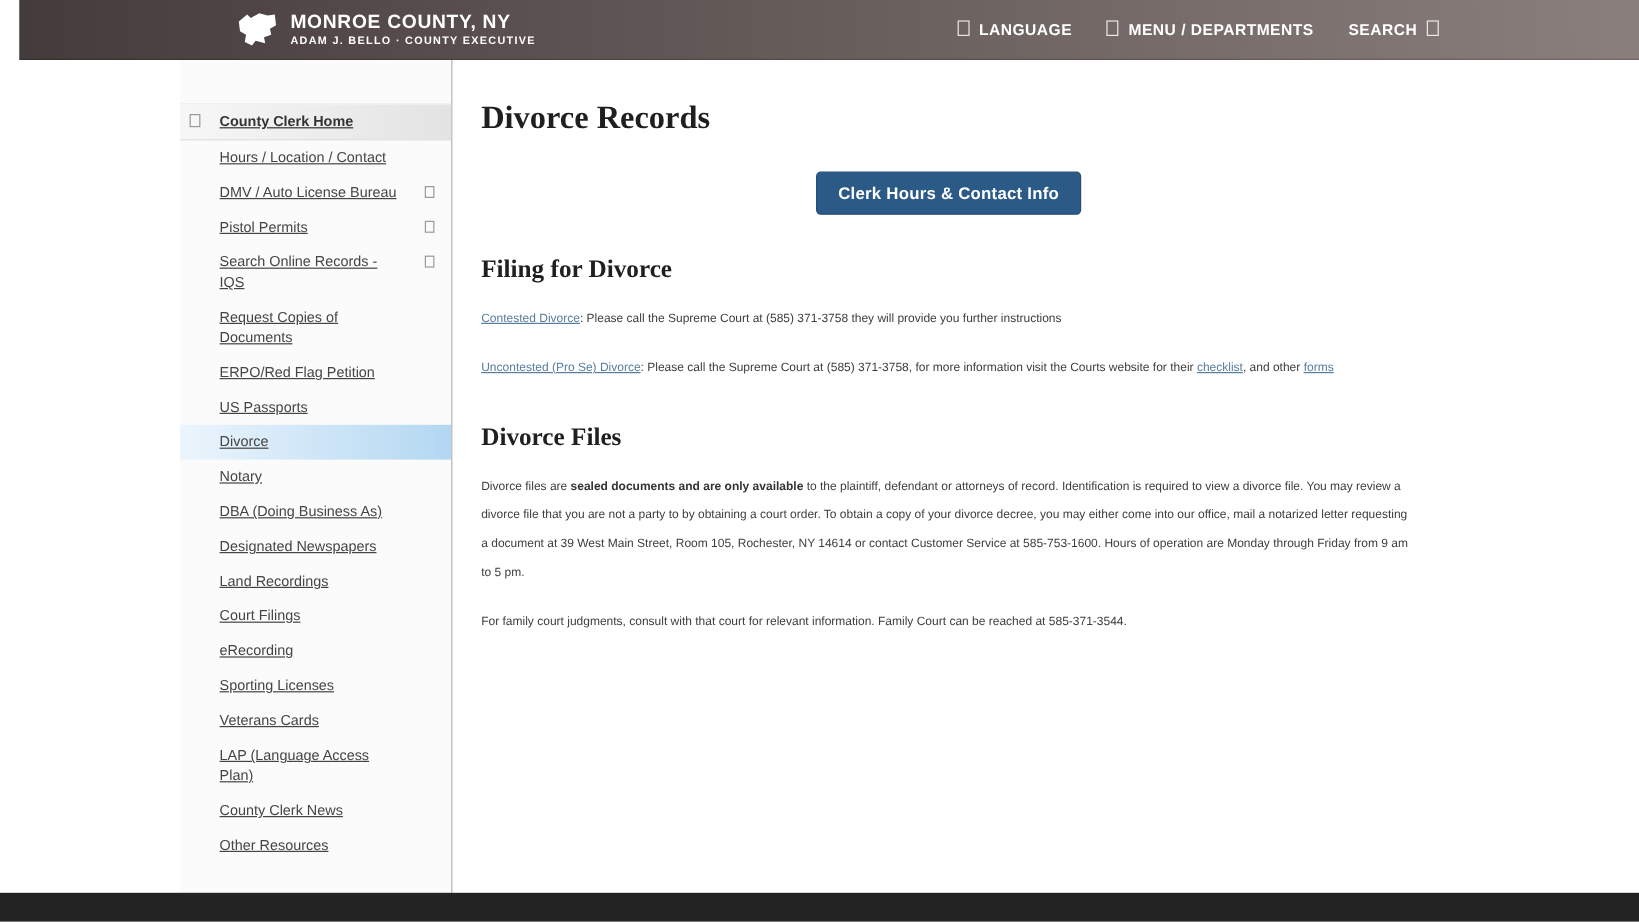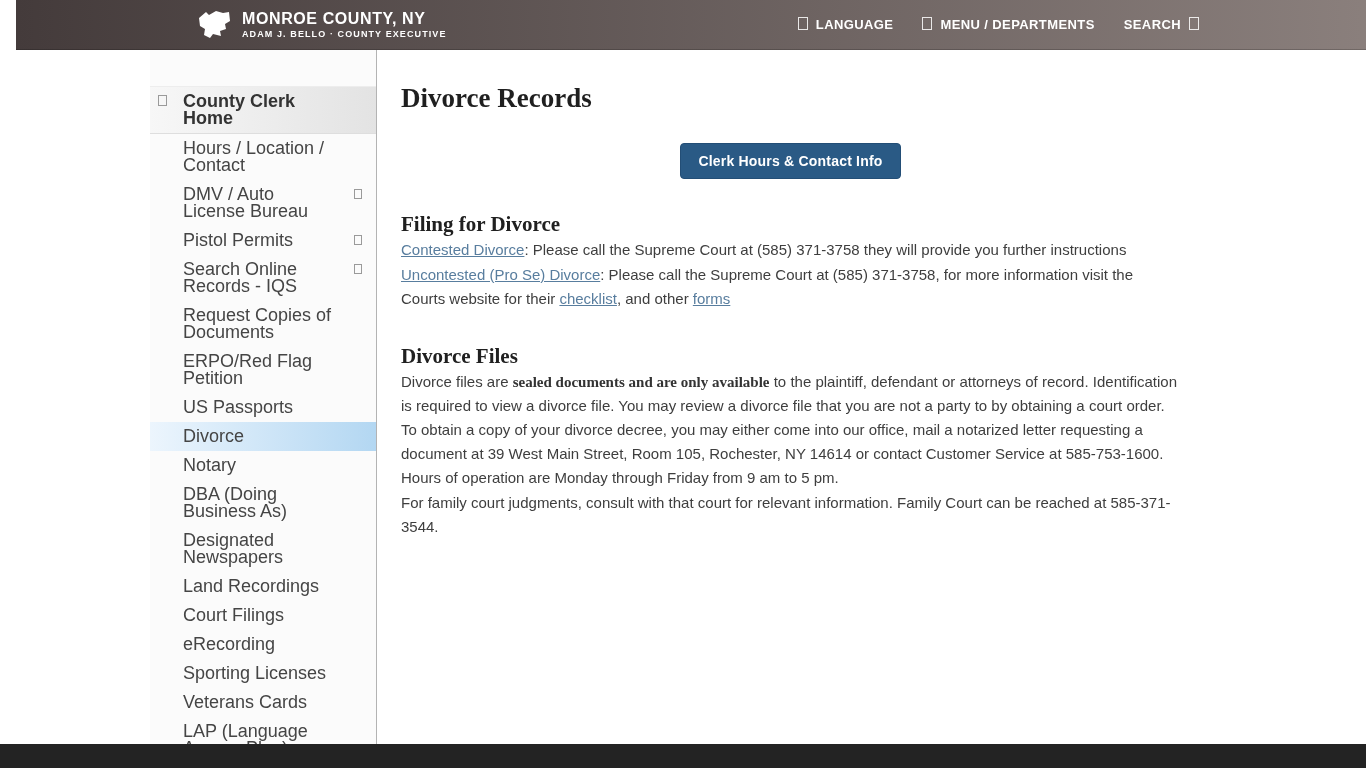--- a/index.html
+++ b/index.html
@@ -27,21 +27,21 @@
   
   .footer { position:absolute; left:0; bottom:0; width:1366px; height:24px; background:#232323; }
 
   
   .sidebar {
     position:absolute; left:150px; top:50px; width:227px; height:694px;
     background:#fbfbfb; border-right:1px solid #b3b3b3; padding-top:36px;
   }
   .side-item {
     position:relative; padding:6px 38px 6px 33px;
-    font-size:18px; line-height:17px; color:#454545; cursor:pointer;
+    font-size:12px; line-height:17px; color:#454545; cursor:pointer;text-decoration:underline;
   }
   .side-item.home {
     background:linear-gradient(to right,#f7f7f7,#e3e3e3);
     border-top:1px solid #ededed; border-bottom:1px solid #dedede;
     font-weight:bold; color:#333333;
   }
   .side-item.active {
     background:linear-gradient(to right,#ecf5fd 0%,#b3d7f2 100%);
   }
   .side-tofu-left {
@@ -63,23 +63,23 @@
   .btn-primary {
     display:inline-block; background:#2a5a85; border:1px solid #234e76;
     border-radius:4px; color:#ffffff; font-size:14px; font-weight:bold;
     padding:9px 17px; cursor:pointer; letter-spacing:0.2px;
     font-family:"Liberation Sans","DejaVu Sans",sans-serif;
   }
   .section-heading {
     margin-top:33px; font-family:"Liberation Serif","DejaVu Serif",serif;
     font-size:21px; font-weight:bold; color:#202020;
   }
-  .main p { margin-top:1px; font-size:15px; line-height:24px; color:#3e3e3e; }
+  .main p { margin-top:17px; font-size:10px; line-height:24px; color:#3e3e3e; }
   .main p a { color:#587d9e; text-decoration:underline; cursor:pointer; }
-  .main p b { color:#333333;font-family:Liberation Serif, serif; }
+  .main p b { color:#333333; }
 </style>
 </head>
 <body>
 
 <div class="header">
   <div class="brand">
     <svg class="brand-logo" viewBox="0 0 36 32">
       <path fill="#ffffff" d="M3 9 L10 3 L13 6 L20 2 L27 4 L33 3 L34 12 L29 15 L30 20 L24 22 L25 27 L17 25 L14 29 L8 26 L9 20 L4 17 Z"></path>
     </svg>
     <div class="brand-text">

